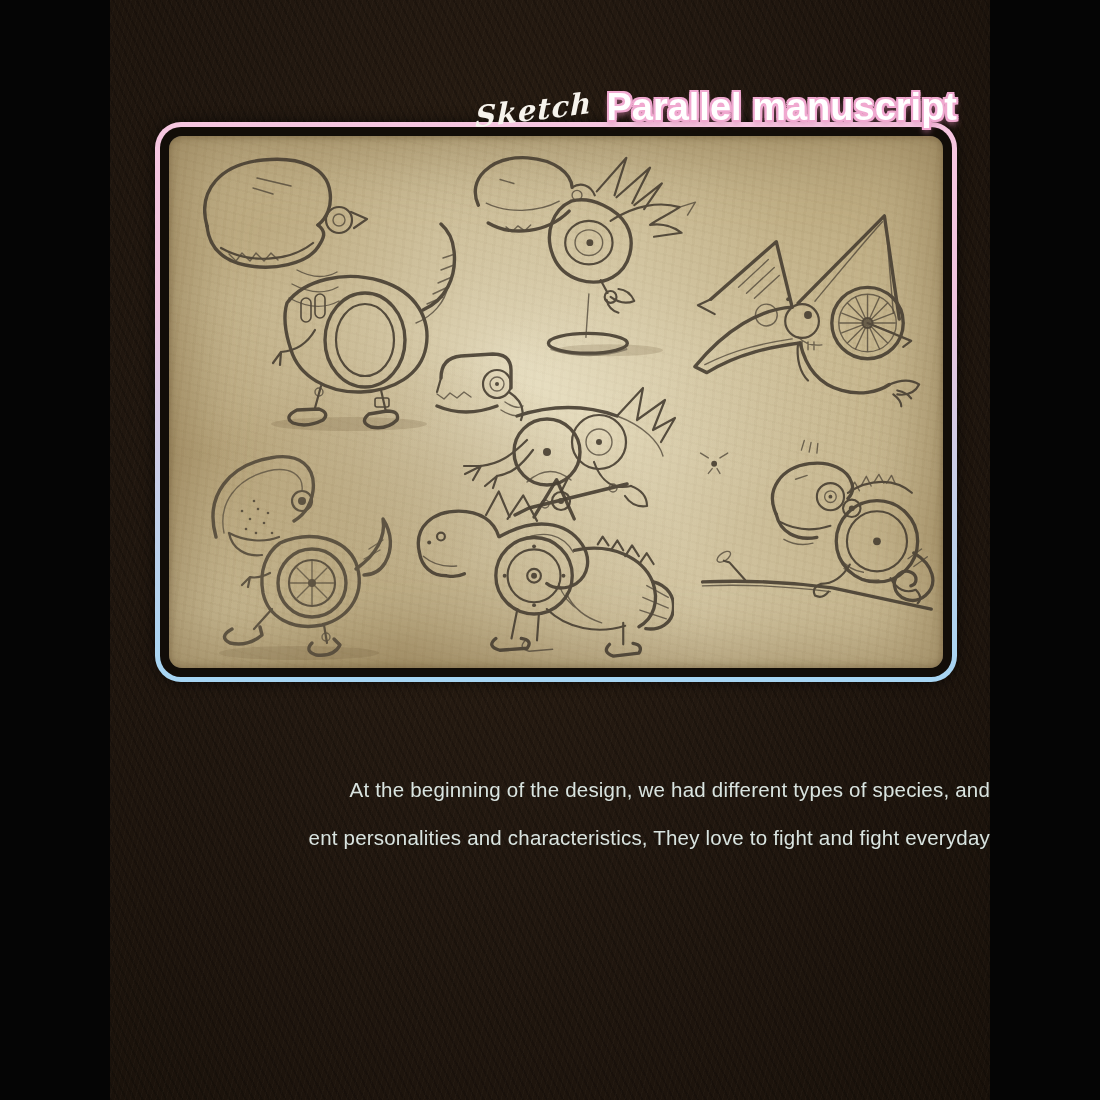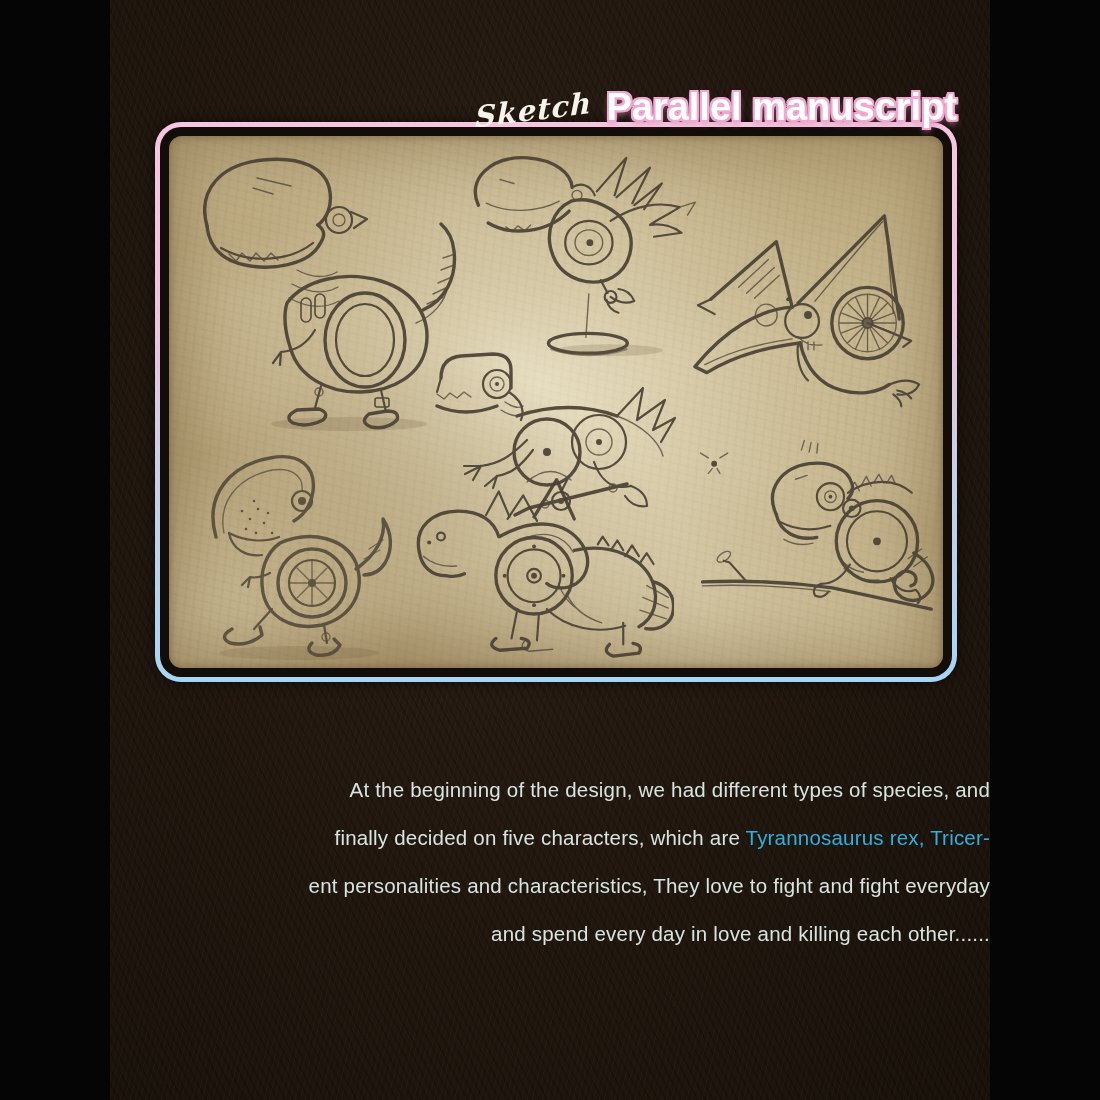--- a/index.html
+++ b/index.html
@@ -268,17 +268,15 @@
           <path d="M60,150 L44,132 l-6,-2"></path>
           <ellipse class="w1" cx="38" cy="126" rx="8" ry="4" transform="rotate(-35 38 126)"></ellipse>
         </svg>
 
       </div>
     </div>
   </div>
 
   <div class="paragraph">
     <div class="pline"><span>At the beginning of the design, we had different types of species, and</span></div>
-    <div class="pline"><span>finally decided on five characters, which are </span><span class="hl">Tyrannosaurus rex, Tricer-</span></div>
     <div class="pline"><span>ent personalities and characteristics, They love to fight and fight everyday</span></div>
-    <div class="pline"><span>and spend every day in love and killing each other......</span></div>
   </div>
 </div>
 
 </body></html>

